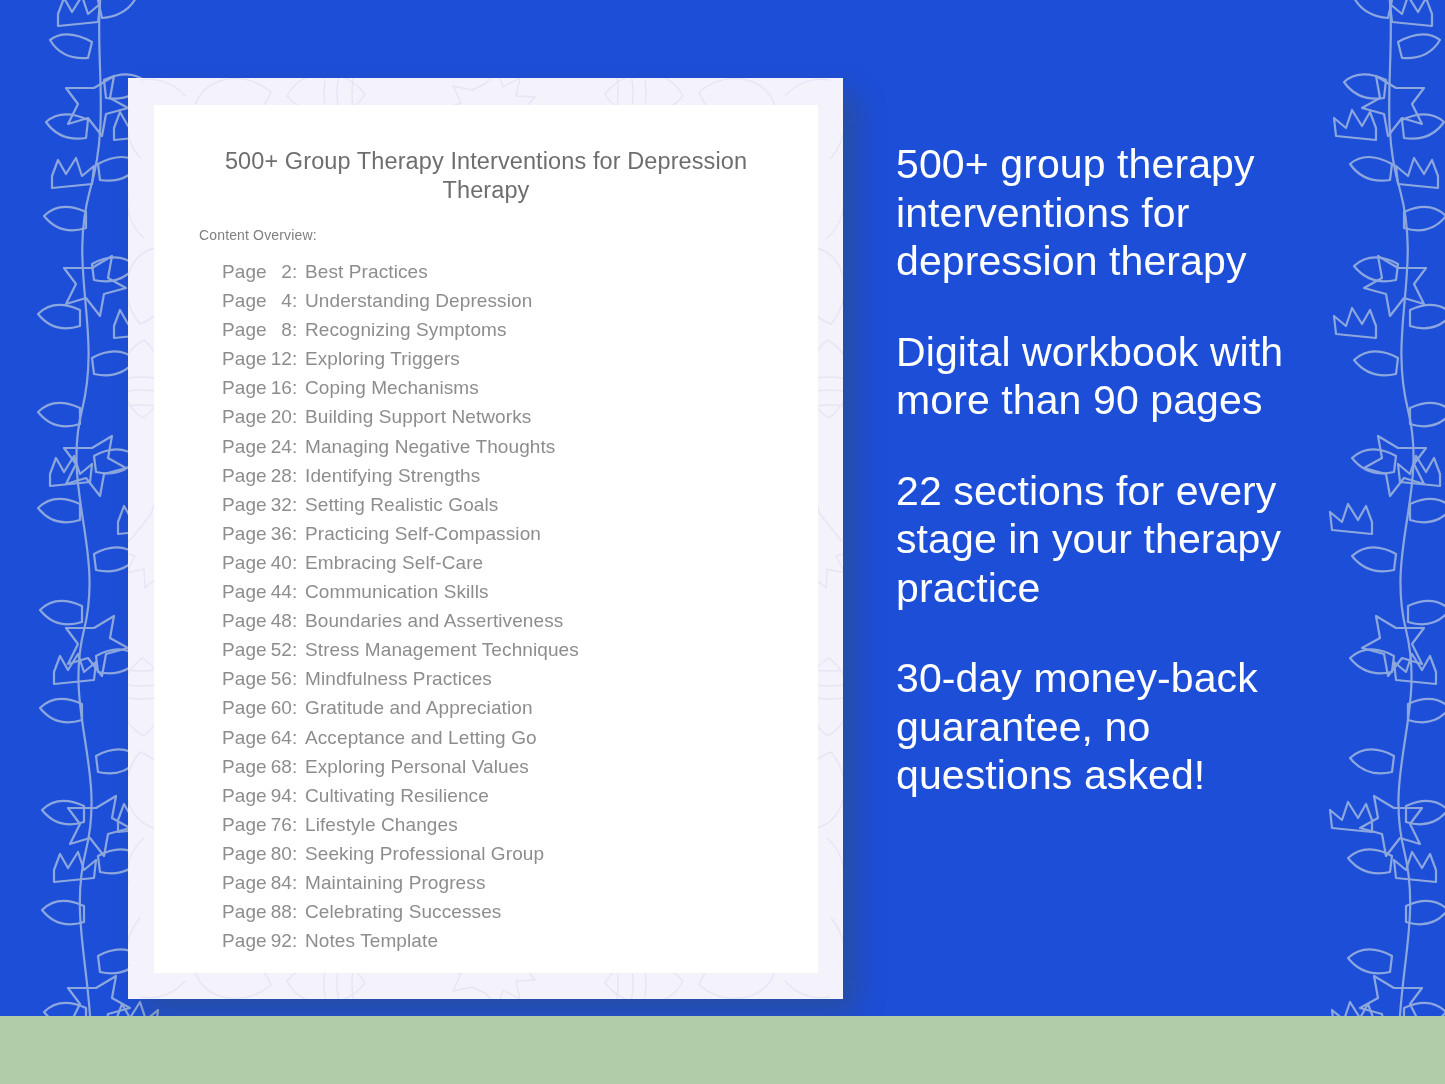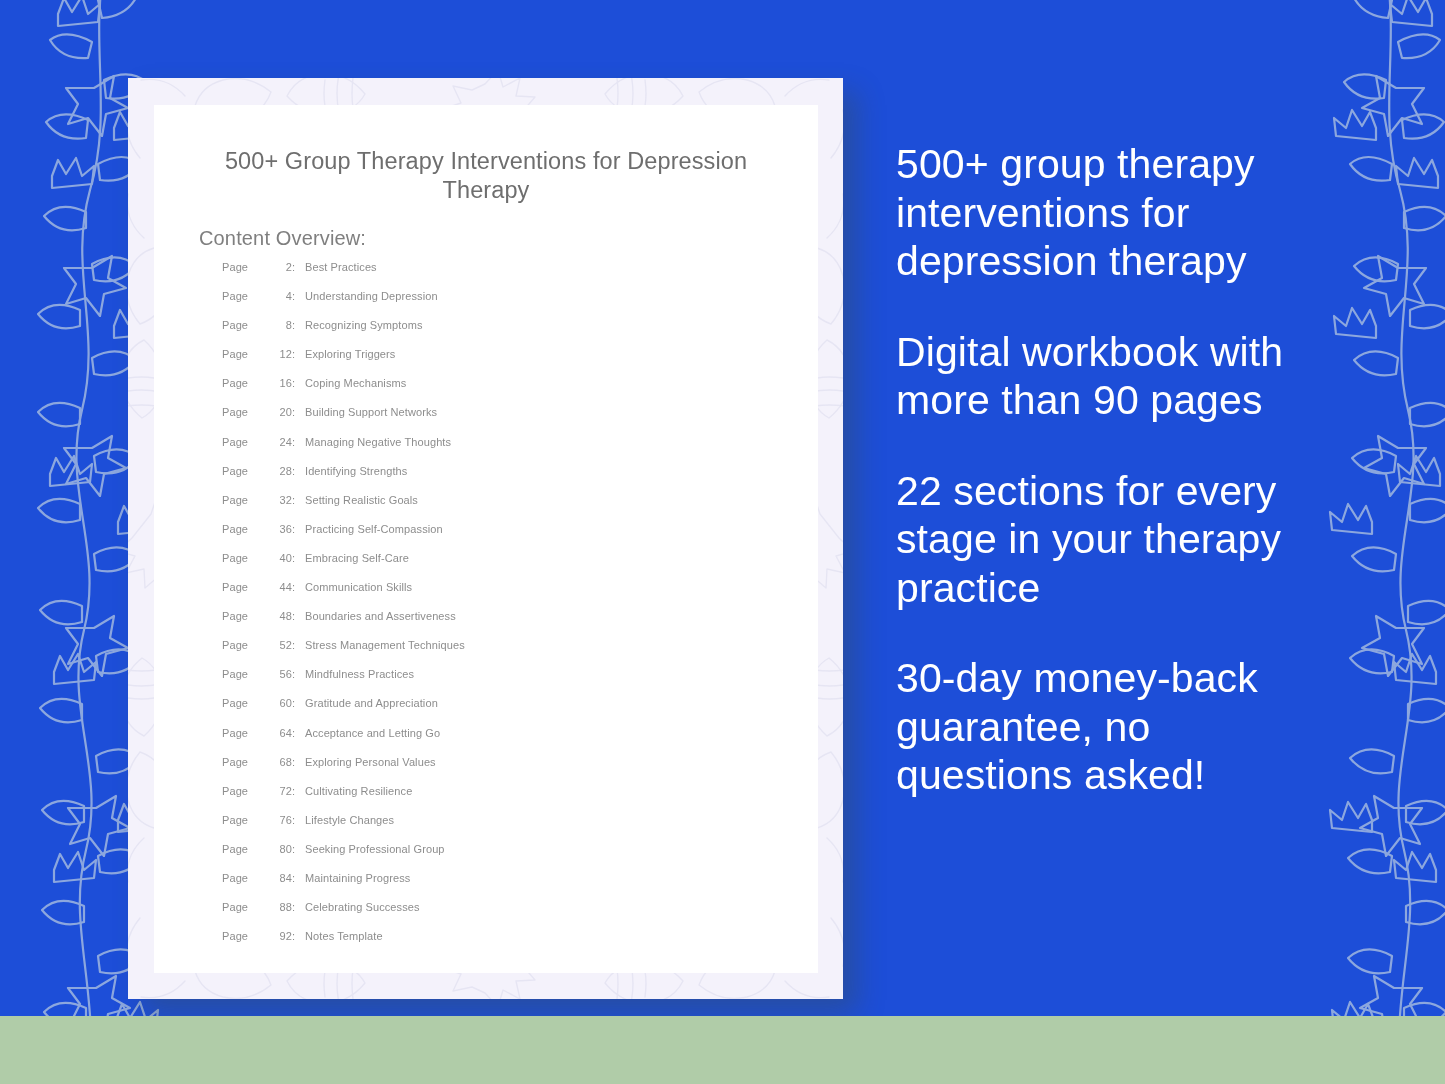--- a/index.html
+++ b/index.html
@@ -75,40 +75,40 @@
     line-height: 29px;
     font-weight: 400;
     color: #6e6e6e;
     letter-spacing: 0.1px;
   }
 
   .doc-subtitle {
     position: absolute;
     left: 45px;
     top: 122px;
-    font-size: 20px;
+    font-size: 14px;
     font-weight: 400;
     color: #7f7f7f;
     letter-spacing: 0.15px;
   }
 
   .toc {
     position: absolute;
     left: 68px;
     top: 156px;
     width: 570px;
     margin: 0;
     padding: 0;
     list-style: none;
   }
   .toc-item {
     display: flex;
     align-items: baseline;
     height: 29.1px;
-    font-size: 11px;
+    font-size: 19px;
     color: #8d8d8d;
     letter-spacing: 0.1px;
     white-space: nowrap;
   }
   .toc-page-label {
     display: inline-block;
     width: 40px;
   }
   .toc-page-num {
     display: inline-block;
@@ -454,21 +454,21 @@
           <span class="toc-topic">Acceptance and Letting Go</span>
         </li>
         <li class="toc-item">
           <span class="toc-page-label">Page</span>
           <span class="toc-page-num">68</span>
           <span class="toc-colon">:</span>
           <span class="toc-topic">Exploring Personal Values</span>
         </li>
         <li class="toc-item">
           <span class="toc-page-label">Page</span>
-          <span class="toc-page-num">72</span>
+          <span class="toc-page-num">94</span>
           <span class="toc-colon">:</span>
           <span class="toc-topic">Cultivating Resilience</span>
         </li>
         <li class="toc-item">
           <span class="toc-page-label">Page</span>
           <span class="toc-page-num">76</span>
           <span class="toc-colon">:</span>
           <span class="toc-topic">Lifestyle Changes</span>
         </li>
         <li class="toc-item">

